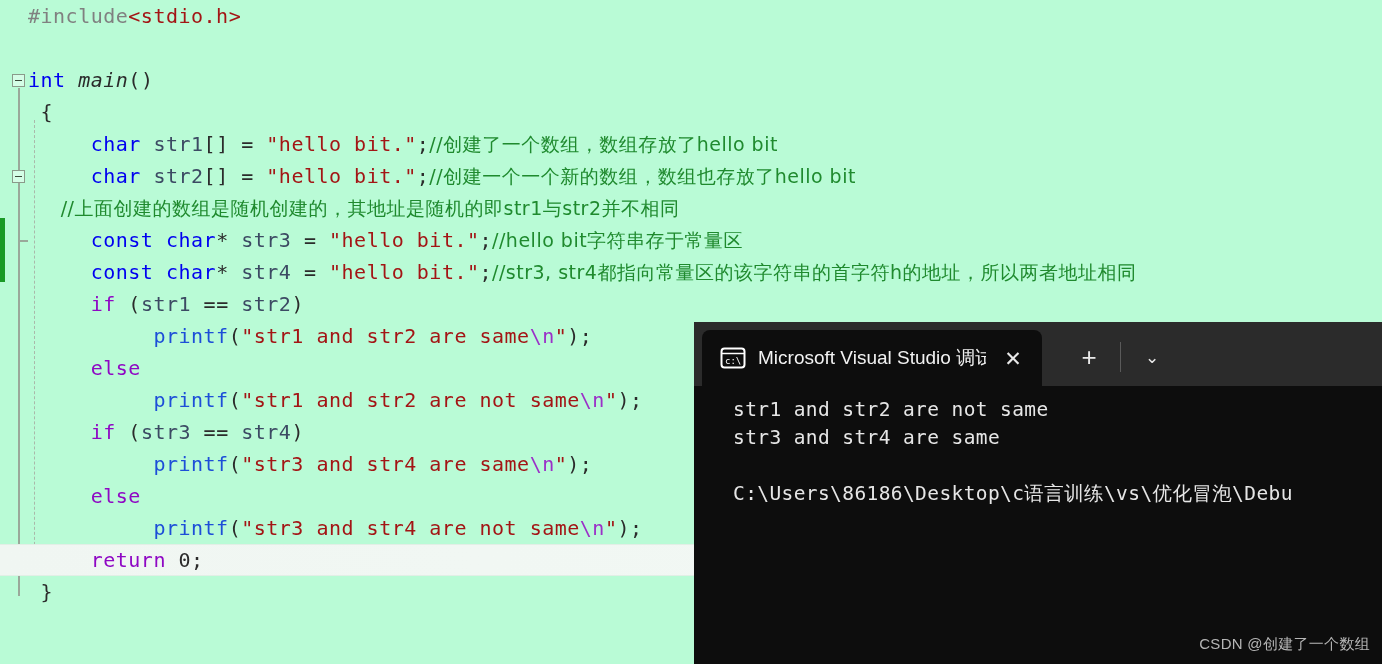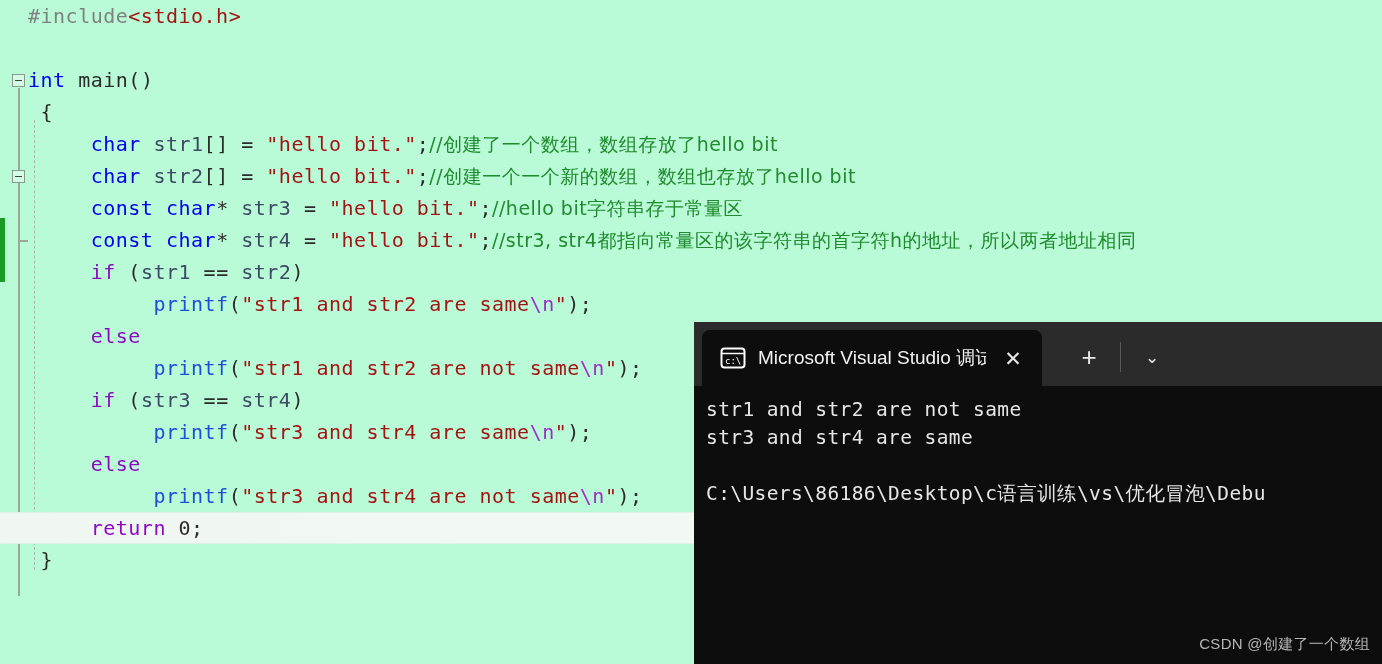--- a/index.html
+++ b/index.html
@@ -102,21 +102,21 @@
   .cline.current {
     background: linear-gradient(to right, #f0f6f2 0%, #f2f8f4 70%, #eaf5ee 100%);
     box-shadow: inset 0 1px 0 #e2efe6, inset 0 -1px 0 #e2efe6;
   }
 
   
   .t-pre   { color: #808080; }
   .t-inc   { color: #a31515; }
   .t-kw    { color: #0000f0; }
   .t-ctl   { color: #8f08c4; }
-  .t-id    { color: #2b2b2b; }
+  .t-id    { color: #2b2b2b; font-style: italic; }
   .t-var   { color: #3c4a63; }
   .t-str   { color: #a31515; }
   .t-esc   { color: #9b30c8; }
   .t-fn    { color: #1d4ed8; }
   .t-cmt   { color: #1f8a2e; text-align: center; }
   .t-num   { color: #2b2b2b; }
   .t-punc  { color: #2b2b2b; }
   .t-cjk   { font-family: "DejaVu Sans", sans-serif; font-size: 19px; }
 
   
@@ -216,20 +216,21 @@
     font-family: "Liberation Sans", sans-serif;
     font-size: 17px;
     line-height: 1;
   }
 
   #console-body {
     position: relative;
     padding: 10px 0 0 12px;
     height: 278px;
     overflow: hidden;
+    margin-left: 27px;
   }
 
   .oline {
     font-family: "DejaVu Sans Mono", monospace;
     font-size: 19.5px;
     line-height: 28px;
     color: #e6e6e6;
     white-space: pre;
     letter-spacing: 0.4px;
   }
@@ -265,20 +266,21 @@
     <div id="outline-tick"></div>
     <div id="indent-guide"></div>
 
     <div id="code-lines">
         <div class="cline"><span class="t-pre">#include</span><span class="t-inc">&lt;stdio.h&gt;</span></div>
         <div class="cline">&nbsp;</div>
         <div class="cline"><span class="t-kw">int</span><span class="t-id"> main</span><span class="t-punc">()</span></div>
         <div class="cline"><span class="t-punc"> {</span></div>
         <div class="cline"><span class="t-kw">     char</span><span class="t-var"> str1</span><span class="t-punc">[] = </span><span class="t-str">"hello bit."</span><span class="t-punc">;</span><span class="t-cmt t-cjk">//创建了一个数组，数组存放了hello bit</span></div>
         <div class="cline"><span class="t-kw">     char</span><span class="t-var"> str2</span><span class="t-punc">[] = </span><span class="t-str">"hello bit."</span><span class="t-punc">;</span><span class="t-cmt t-cjk">//创建一个一个新的数组，数组也存放了hello bit</span></div>
+        <div class="cline"><span class="t-cmt t-cjk">     //上面创建的数组是随机创建的，其地址是随机的即str1与str2并不相同</span></div>
         <div class="cline"><span class="t-kw">     const char</span><span class="t-punc">* </span><span class="t-var">str3</span><span class="t-punc"> = </span><span class="t-str">"hello bit."</span><span class="t-punc">;</span><span class="t-cmt t-cjk">//hello bit字符串存于常量区</span></div>
         <div class="cline"><span class="t-kw">     const char</span><span class="t-punc">* </span><span class="t-var">str4</span><span class="t-punc"> = </span><span class="t-str">"hello bit."</span><span class="t-punc">;</span><span class="t-cmt t-cjk">//str3, str4都指向常量区的该字符串的首字符h的地址，所以两者地址相同</span></div>
         <div class="cline"><span class="t-ctl">     if</span><span class="t-punc"> (</span><span class="t-var">str1</span><span class="t-punc"> == </span><span class="t-var">str2</span><span class="t-punc">)</span></div>
         <div class="cline"><span class="t-fn">          printf</span><span class="t-punc">(</span><span class="t-str">"str1 and str2 are same</span><span class="t-esc">\n</span><span class="t-str">"</span><span class="t-punc">);</span></div>
         <div class="cline"><span class="t-ctl">     else</span></div>
         <div class="cline"><span class="t-fn">          printf</span><span class="t-punc">(</span><span class="t-str">"str1 and str2 are not same</span><span class="t-esc">\n</span><span class="t-str">"</span><span class="t-punc">);</span></div>
         <div class="cline"><span class="t-ctl">     if</span><span class="t-punc"> (</span><span class="t-var">str3</span><span class="t-punc"> == </span><span class="t-var">str4</span><span class="t-punc">)</span></div>
         <div class="cline"><span class="t-fn">          printf</span><span class="t-punc">(</span><span class="t-str">"str3 and str4 are same</span><span class="t-esc">\n</span><span class="t-str">"</span><span class="t-punc">);</span></div>
         <div class="cline"><span class="t-ctl">     else</span></div>
         <div class="cline"><span class="t-fn">          printf</span><span class="t-punc">(</span><span class="t-str">"str3 and str4 are not same</span><span class="t-esc">\n</span><span class="t-str">"</span><span class="t-punc">);</span></div>

